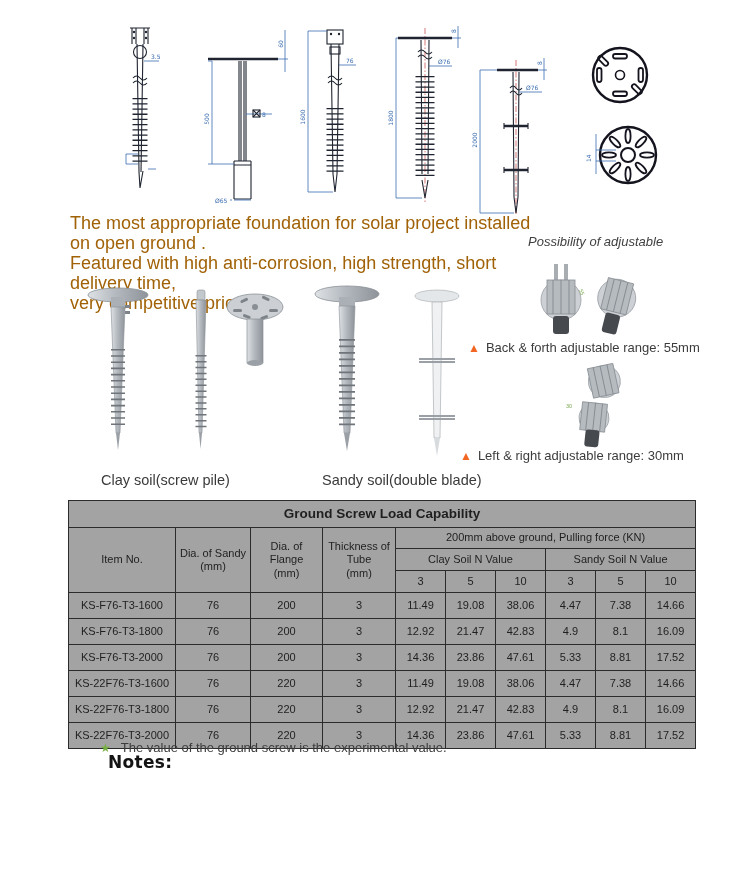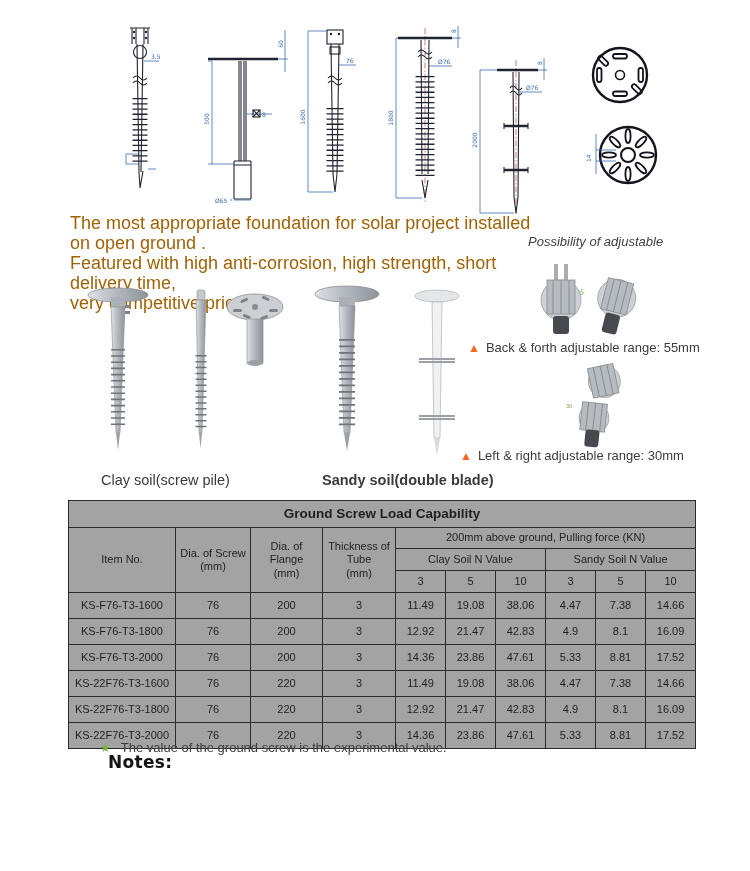--- a/index.html
+++ b/index.html
@@ -210,21 +210,21 @@
     <g>
       <ellipse cx="145" cy="13" rx="22" ry="6" fill="#e4e7e9" stroke="#b6babd" stroke-width="0.8"></ellipse>
       <polygon points="140,19 150,19 148,155 142,155" fill="#eff1f2" stroke="#b6babd" stroke-width="0.8"></polygon>
       <path d="M127,76 H163 M127,79 H163" stroke="#9aa0a5" stroke-width="2"></path>
       <path d="M127,133 H163 M127,136 H163" stroke="#9aa0a5" stroke-width="2"></path>
       <polygon points="142,155 148,155 145,173" fill="#d8dbde"></polygon>
     </g>
   </svg>
 
   <div class="abs photo-caption" style="left:76px; top:472px;margin-left:25px;">Clay soil(screw pile)</div>
-  <div class="abs photo-caption" style="left:322px; top:472px;font-weight:bold;">Sandy soil(double blade)</div>
+  <div class="abs photo-caption" style="left:322px; top:472px;">Sandy soil(double blade)</div>
 
   <svg class="abs" style="left:525px; top:260px;" width="125" height="78" viewBox="0 0 125 78">
     <g>
       <rect x="29" y="4" width="4" height="16" fill="#a8adb2"></rect>
       <rect x="39" y="4" width="4" height="16" fill="#a8adb2"></rect>
       <circle cx="36" cy="40" r="20" fill="#cdd1d5" stroke="#9aa0a5" stroke-width="0.8"></circle>
       <rect x="22" y="20" width="28" height="34" fill="#b6bbc0" stroke="#878d92" stroke-width="0.8"></rect>
       <path d="M28,20 V54 M36,20 V54 M44,20 V54" stroke="#878d92" stroke-width="1"></path>
       <rect x="28" y="56" width="16" height="18" rx="3" fill="#46494e"></rect>
       <text x="54" y="30" font-size="5.5" fill="#7aa84f" transform="rotate(70 54 30)">55</text>
@@ -270,21 +270,21 @@
       <col style="width:50px">
         <col style="width:50px">
         <col style="width:50px">
     </colgroup>
     <thead>
       <tr>
           <th class="tbl-title" colspan="10">Ground Screw Load Capability</th>
         </tr>
       <tr class="r-group">
         <th rowspan="3" class="ml">Item No.</th>
-        <th rowspan="3" class="ml">Dia. of Screw
+        <th rowspan="3" class="ml">Dia. of Sandy
 (mm)</th>
         <th rowspan="3" class="ml">Dia. of
 Flange
 (mm)</th>
         <th rowspan="3" class="ml">Thickness of
 Tube
 (mm)</th>
         <th colspan="6">200mm above ground, Pulling force (KN)</th>
       </tr>
       <tr class="r-sub">

